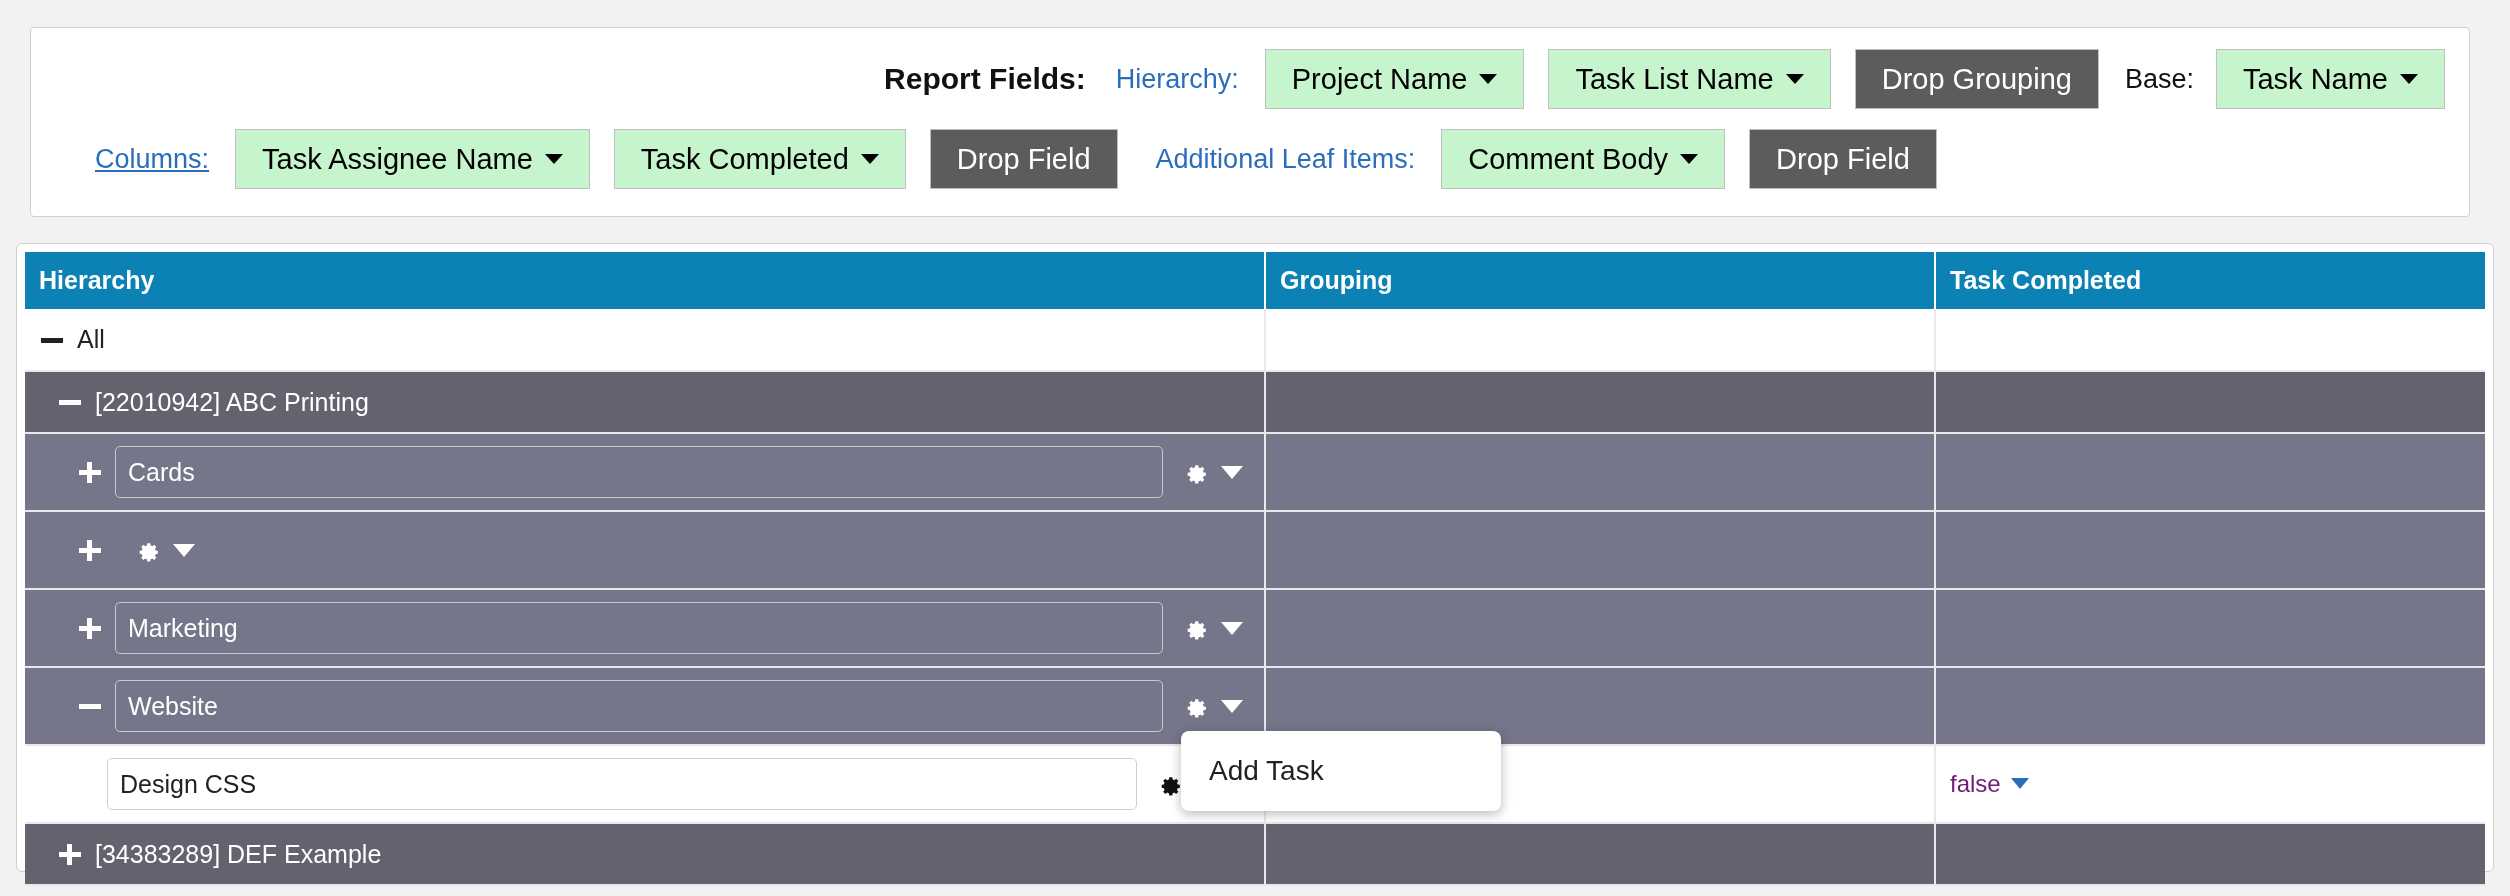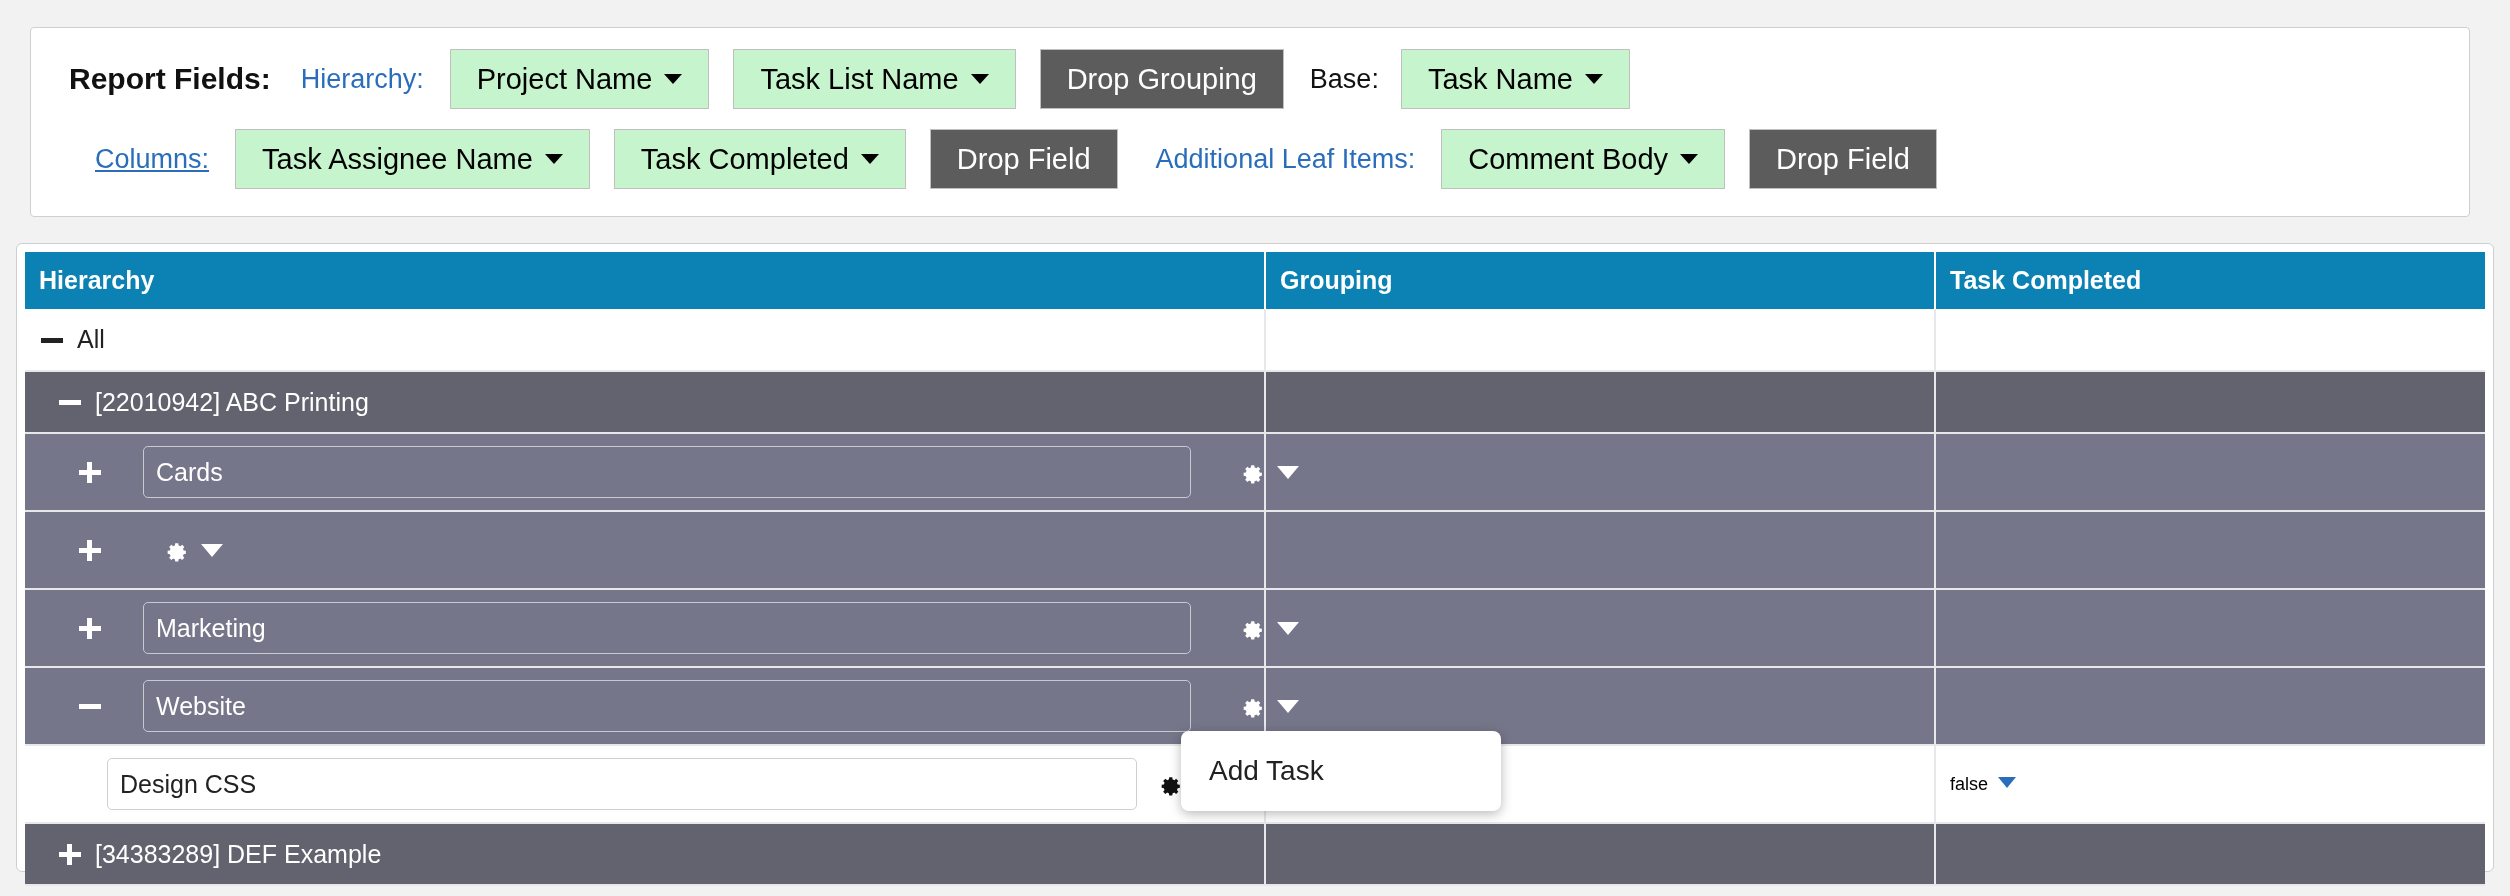--- a/index.html
+++ b/index.html
@@ -26,21 +26,21 @@
     border-radius: 4px;
     box-sizing: border-box;
   }
   .field-row {
     display: flex;
     align-items: center;
     height: 86px;
     padding-left: 38px;
     box-sizing: border-box;
   }
-  .field-row.row1 { margin-top: 8px; }
+  .field-row.row1 { margin-top: 8px; justify-content: flex-end; }
   .field-row.row2 { margin-top: -6px; text-align: right; }
 
   .panel-title {
     font-size: 30px;
     font-weight: bold;
     color: #111;
     margin-right: 30px;
     white-space: nowrap;
   }
   .link-label {
@@ -188,21 +188,21 @@
     white-space: nowrap;
   }
   tr.row-white .node-label,
   tr.row-white .expander { color: #222; }
   tr.row-project .node-label,
   tr.row-project .expander { color: #ffffff; }
   tr.row-list .node-label,
   tr.row-list .expander { color: #ffffff; }
 
   .indent-1 { padding-left: 32px; }
-  .indent-2 { padding-left: 52px; gap: 28px; }
+  .indent-2 { padding-left: 52px; }
   .indent-3 { padding-left: 82px; }
 
   
   .name-box {
     flex: 0 0 auto;
     width: 1048px;
     height: 52px;
     line-height: 50px;
     border: 1px solid #c9c9d2;
     border-radius: 5px;
@@ -236,22 +236,22 @@
   .gear-caret {
     display: inline-block;
     margin-left: 12px;
     border-left: 11px solid transparent;
     border-right: 11px solid transparent;
     border-top: 13px solid #ffffff;
   }
 
   
   .value-link {
-    font-size: 18px;
-    color: #000000;
+    font-size: 24px;
+    color: #701a75;
     cursor: pointer;
     white-space: nowrap;
   }
   .value-caret {
     display: inline-block;
     margin-left: 10px;
     border-left: 9px solid transparent;
     border-right: 9px solid transparent;
     border-top: 11px solid #2a6ebb;
     vertical-align: middle;

